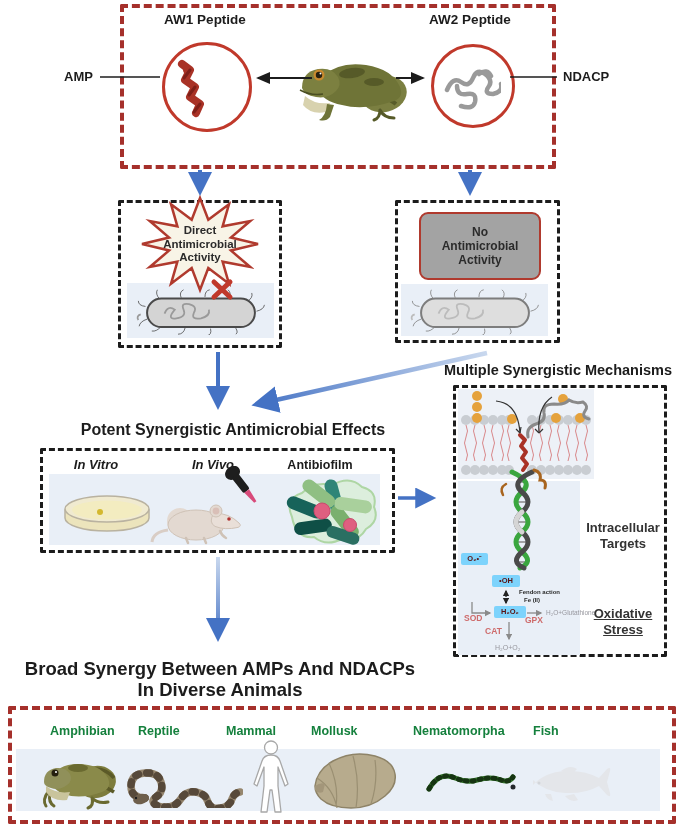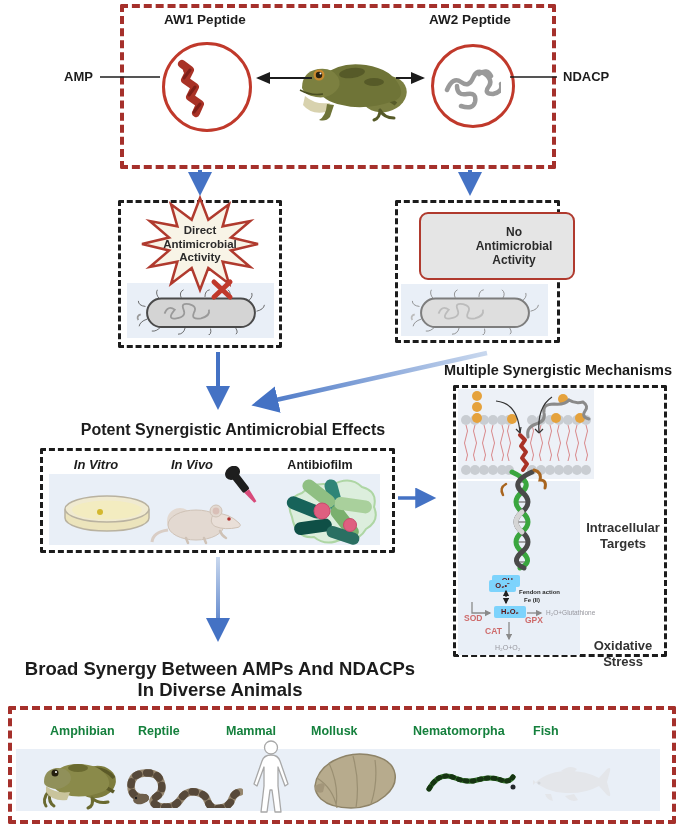--- a/index.html
+++ b/index.html
@@ -5,22 +5,22 @@
   html,body{margin:0;padding:0;background:#fff;}
   #fig{position:relative;width:685px;height:828px;background:#fff;
        font-family:"Liberation Sans",sans-serif;color:#1c1c1c;overflow:hidden;}
   .abs{position:absolute;}
   .ttl{font-weight:bold;text-align:center;}
   .red-dash{border:4px dashed #A5302B;border-radius:2px;}
   .blk-dash{border:3px dashed #1c1c1c;border-radius:2px;}
   .panel{background:#E9EFF7;}
   .circ{border:3px solid #C0392B;border-radius:50%;background:#fff;}
   .side-lbl{font-weight:bold;font-size:13px;}
-  .msgbox{background:#e5e5e5;border:2.5px solid #B03A2E;border-radius:9px;
-          display:flex;align-items:center;justify-content:center;padding-left:34px;}
+  .msgbox{background:#a3a3a3;border:2.5px solid #B03A2E;border-radius:9px;
+          display:flex;align-items:center;justify-content:center;}
   .msgbox span{font-weight:bold;font-size:12px;text-align:center;width:92px;line-height:14px;color:#2b2b2b;}
   .star-txt{font-weight:bold;font-size:11.5px;line-height:13.5px;text-align:center;color:#2b2b2b;}
   .itl{font-style:italic;}
   .mech-lbl{font-weight:bold;font-size:13px;line-height:16px;text-align:center;color:#333;}
   .ros-box{position:absolute;background:#7dd3fc;color:#5a1212;font-weight:bold;
            font-size:7.5px;text-align:center;border-radius:2px;line-height:1.1;padding:2px 1px;}
   .ros-enz{position:absolute;color:#CE6B6B;font-weight:bold;font-size:8.5px;}
   .ros-gray{position:absolute;color:#97979e;font-size:6.5px;}
   .ros-dark{position:absolute;color:#2b2b2b;font-weight:bold;font-size:6px;line-height:7px;}
   .animal-lbl{position:absolute;top:724px;font-weight:bold;font-size:12.5px;text-align:left;color:#15803d;}
@@ -97,21 +97,21 @@
   <div class="abs msgbox" style="left:419px;top:212px;width:118px;height:64px;">
     <span>No Antimicrobial Activity</span>
   </div>
 
   <div class="abs ttl" style="left:43px;top:421px;width:380px;font-size:16px;white-space:nowrap;">Potent Synergistic Antimicrobial Effects</div>
 
   <div class="abs blk-dash" style="left:40px;top:448px;width:349px;height:99px;"></div>
   <div class="abs panel" style="left:49px;top:474px;width:331px;height:71px;"></div>
 
   <div class="abs ttl itl" style="left:51px;top:457px;width:90px;font-size:13px;">In Vitro</div>
-  <div class="abs ttl itl" style="left:147px;top:457px;width:90px;font-size:13px;">In Vivo</div>
+  <div class="abs ttl itl" style="left:168px;top:457px;width:90px;font-size:13px;">In Vivo</div>
   <div class="abs ttl" style="left:275px;top:458px;width:90px;font-size:12.5px;">Antibiofilm</div>
 
   <svg class="abs" style="left:62px;top:488px;" width="90" height="52" viewBox="0 0 90 52">
     <path d="M3,22 v8 a42,13 0 0 0 84,0 v-8 z" fill="#ece4bc" stroke="#b9b2a0" stroke-width="1.5"></path>
     <ellipse cx="45" cy="21" rx="42" ry="13" fill="#f0ead0" stroke="#b9b2a0" stroke-width="1.5"></ellipse>
     <ellipse cx="45" cy="22" rx="35" ry="9.5" fill="#f3ecc0"></ellipse>
     <circle cx="38" cy="24" r="3" fill="#d4b82e"></circle>
   </svg>
 
   <svg class="abs" style="left:150px;top:466px;" width="110" height="80" viewBox="0 0 110 80">
@@ -222,32 +222,32 @@
       <line x1="26" y1="96" x2="38" y2="96"></line>
     </g>
     <path d="M22,6 Q44,16 32,26 Q20,36 32,46 Q44,56 32,66 Q20,76 32,86 Q44,96 30,102" fill="none" stroke="#3aa63f" stroke-width="5" stroke-linecap="round"></path>
     <path d="M42,6 Q20,16 32,26 Q44,36 32,46 Q20,56 32,66 Q44,76 32,86 Q20,96 34,102" fill="none" stroke="#4a4a4a" stroke-width="5" stroke-linecap="round"></path>
     <path d="M32,46 Q20,56 32,66" fill="none" stroke="#d5d5d5" stroke-width="5" stroke-linecap="round"></path>
     <path d="M44,4 q8,2 6,10 q7,0 5,8" fill="none" stroke="#a8641e" stroke-width="3" stroke-linecap="round"></path>
     <path d="M16,18 q-7,4 -3,11" fill="none" stroke="#a8641e" stroke-width="2.5" stroke-linecap="round"></path>
   </svg>
 
   <div class="ros-box" style="left:492px;top:575px;width:26px;">•OH</div>
-  <div class="ros-box" style="left:461px;top:580px;width:25px;margin-left:28px;">O₂•⁻</div>
+  <div class="ros-box" style="left:461px;top:553px;width:25px;">O₂•⁻</div>
   <div class="ros-box" style="left:494px;top:606px;width:30px;">H₂O₂</div>
   <div class="ros-dark" style="left:519px;top:589px;width:55px;">Fendon action</div>
   <div class="ros-dark" style="left:524px;top:597px;width:40px;">Fe (II)</div>
   <div class="ros-enz" style="left:464px;top:613px;">SOD</div>
   <div class="ros-enz" style="left:525px;top:615px;">GPX</div>
   <div class="ros-enz" style="left:485px;top:626px;">CAT</div>
   <div class="ros-gray" style="left:546px;top:609px;">H₂O+Glutathione</div>
   <div class="ros-gray" style="left:495px;top:644px;font-size:7px;">H₂O+O₂</div>
 
   <div class="abs mech-lbl" style="left:580px;top:520px;width:86px;">Intracellular Targets</div>
-  <div class="abs mech-lbl" style="left:580px;top:638px;width:86px;">Oxidative Stress</div>
+  <div class="abs mech-lbl" style="left:580px;top:606px;width:86px;text-decoration:underline;">Oxidative Stress</div>
 
   <div class="abs ttl" style="left:10px;top:658px;width:420px;font-size:18.5px;white-space:nowrap;">Broad Synergy Between AMPs And NDACPs</div>
   <div class="abs ttl" style="left:10px;top:679px;width:420px;font-size:18.5px;">In Diverse Animals</div>
 
   <div class="abs red-dash" style="left:8px;top:706px;width:660px;height:110px;"></div>
   <div class="abs panel" style="left:16px;top:749px;width:644px;height:62px;"></div>
 
   <div class="animal-lbl" style="left:50px;width:90px;">Amphibian</div>
   <div class="animal-lbl" style="left:138px;width:90px;">Reptile</div>
   <div class="animal-lbl" style="left:226px;width:90px;">Mammal</div>

